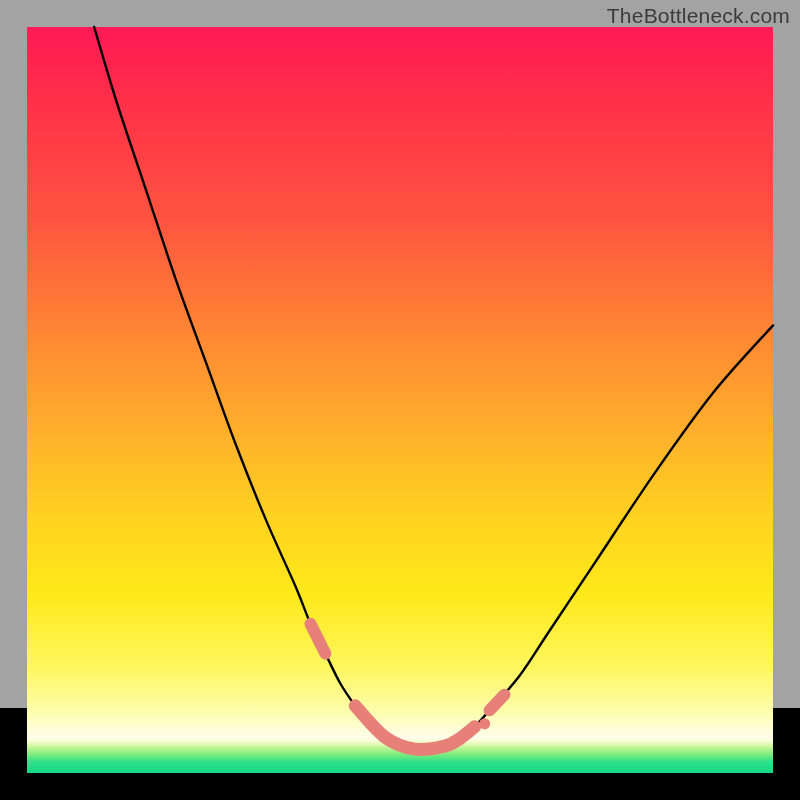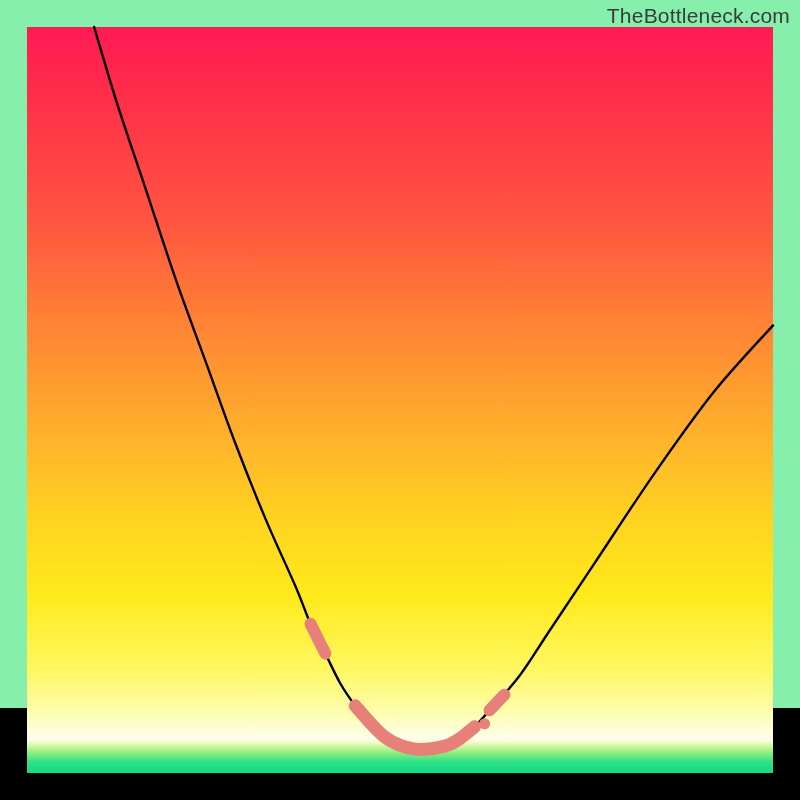--- a/index.html
+++ b/index.html
@@ -10,21 +10,21 @@
     background: #000;
     overflow: hidden;
     font-family: Arial, Helvetica, sans-serif;
   }
   .frame {
     position: absolute;
     left: 0;
     top: 0;
     width: 800px;
     height: 708px;
-    background: #86efac;
+    background: #a3a3a3;
   }
   .plot {
     position: absolute;
     left: 27px;
     top: 27px;
     width: 746px;
     height: 746px;
     
     background: linear-gradient(
       to bottom,

